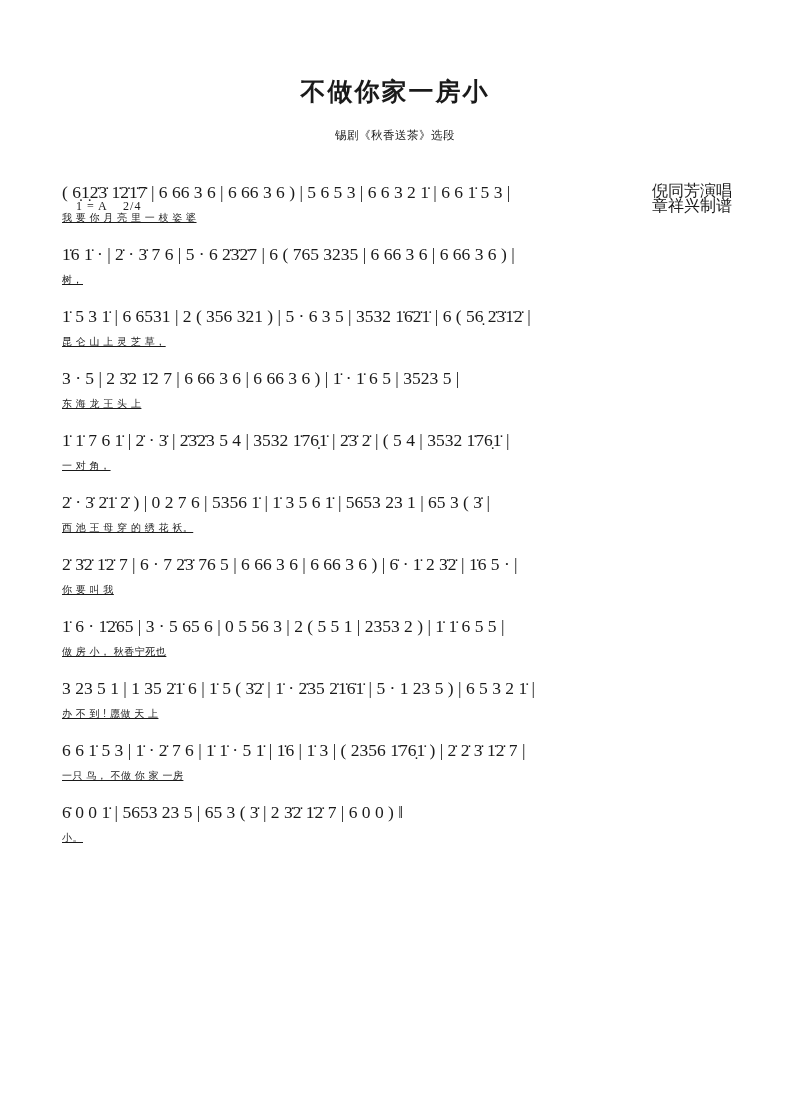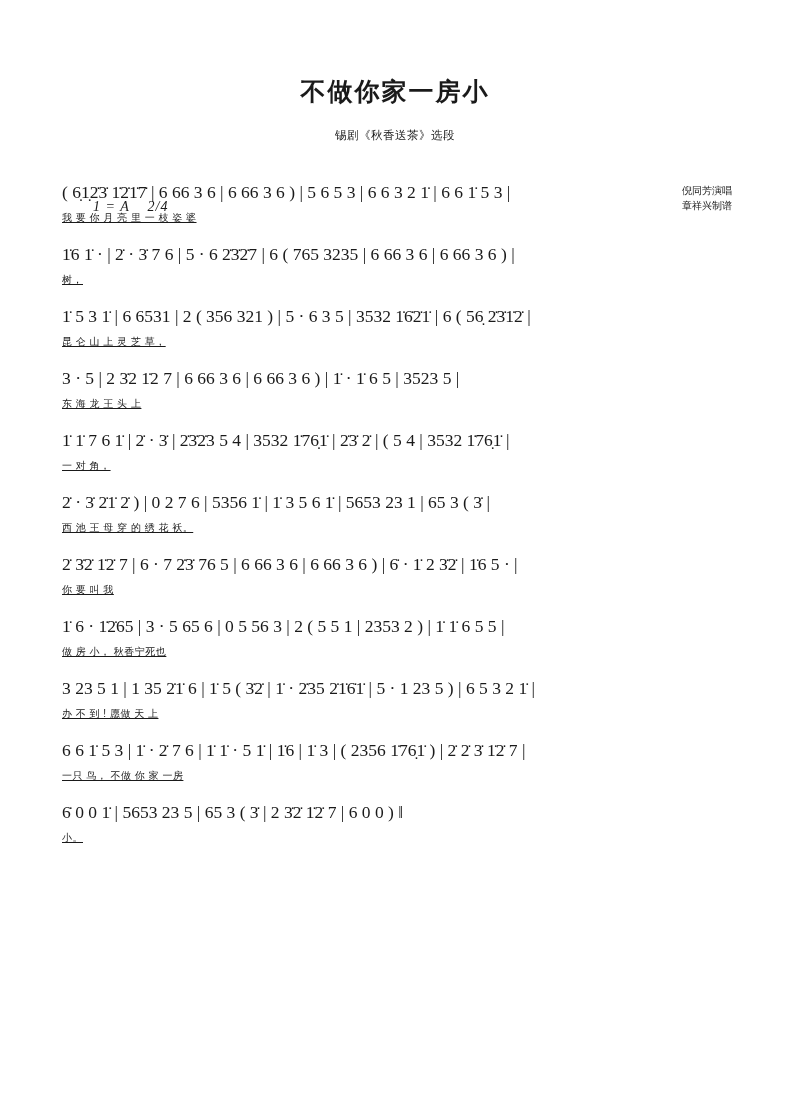--- a/index.html
+++ b/index.html
@@ -14,27 +14,26 @@
     text-align:center;font-size:25px;font-weight:bold;
     letter-spacing:2px;margin-top:75px;
     font-family:"Liberation Sans", sans-serif;
   }
   .subtitle{
     text-align:center;font-size:11.5px;margin-top:20px;letter-spacing:.5px;
     font-family:"Liberation Sans", sans-serif;
   }
   .credits{
     position:absolute;right:58px;top:108px;text-align:right;
-    font-size:10px;line-height:15px;
+    font-size:16px;line-height:15px;
     font-family:"Liberation Sans", sans-serif;
   }
   .keyline{
-    position:absolute;left:93px;top:124px;font-size:14px;letter-spacing:1px;
+    position:absolute;left:76px;top:124px;font-size:12px;letter-spacing:1px;
     font-family:"Liberation Serif", serif;
-    font-style:italic;
   }
 
   .staff{margin:0 44px 0 62px;padding-top:22px;}
 
   .line{position:relative;margin-bottom:2px;margin-top:12px;}
   .notes{
     font-size:17.5px;letter-spacing:0px;white-space:nowrap;
     font-family:"Liberation Serif", serif;
     height:31px;line-height:31px;
   }

